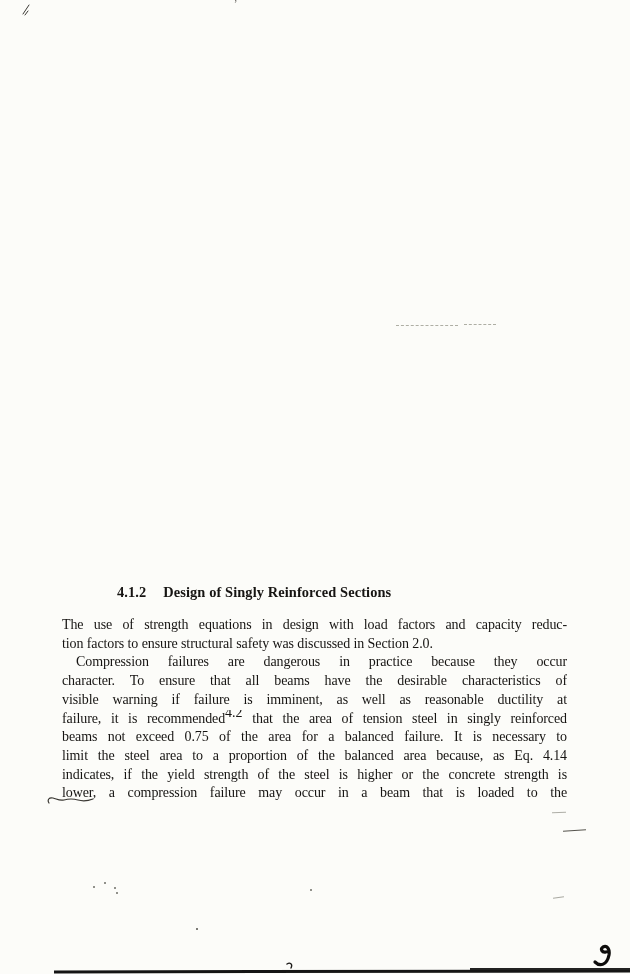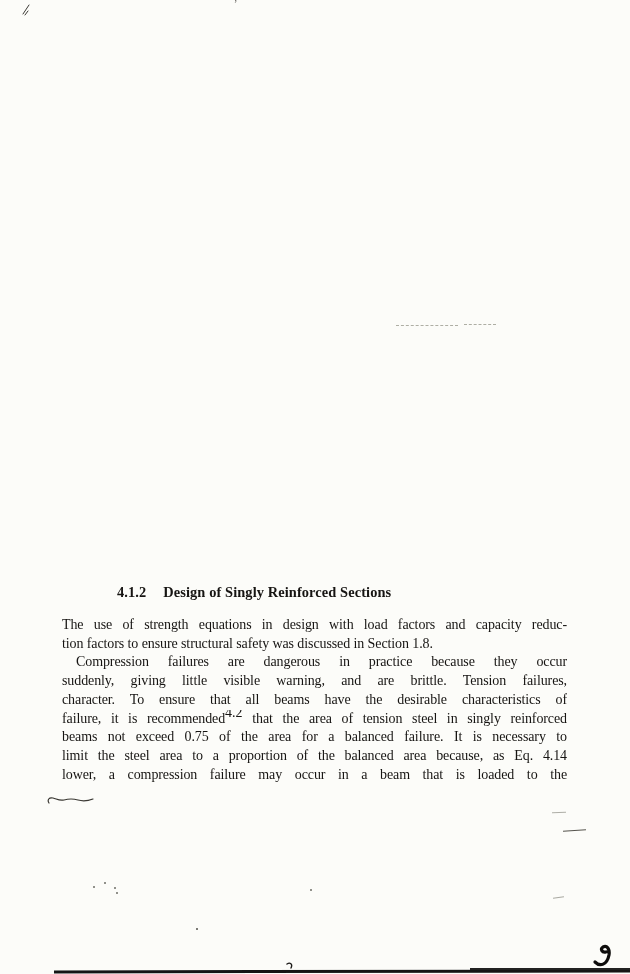--- a/index.html
+++ b/index.html
@@ -61,30 +61,31 @@
 <body>
 
 <div class="page">
 
   <div class="heading">
     <span class="h-num">4.1.2</span><span class="h-title">Design of Singly Reinforced Sections</span>
   </div>
 
   <div class="textblock">
     <div class="line jl">The use of strength equations in design with load factors and capacity reduc-</div>
-    <div class="line ll">tion factors to ensure structural safety was discussed in Section 1.8.</div>
+    <div class="line ll">tion factors to ensure structural safety was discussed in Section 2.0.</div>
 
     <div class="line jl indent">Compression failures are dangerous in practice because they occur</div>
-    <div class="line jl">suddenly, giving little visible warning, and are brittle. Tension failures,</div>
     <div class="line jl">character. To ensure that all beams have the desirable characteristics of</div>
+    <div class="line jl">visible warning if failure is imminent, as well as reasonable ductility at</div>
 
     <div class="line jl"><span>failure, it is recommended</span><sup class="ref">4.2</sup><span> that the area of tension steel in singly reinforced</span></div>
 
     <div class="line jl">beams not exceed 0.75 of the area for a balanced failure. It is necessary to</div>
     <div class="line jl">limit the steel area to a proportion of the balanced area because, as Eq. 4.14</div>
+    <div class="line jl">indicates, if the yield strength of the steel is higher or the concrete strength is</div>
     <div class="line jl">lower, a compression failure may occur in a beam that is loaded to the</div>
   </div>
 
   <svg class="artifact" style="left:21px; top:3px;" width="16" height="14" viewBox="0 0 16 14">
     <path d="M2,11 L8,2 M4,12 L7,8" stroke="#3c3a36" stroke-width="1" fill="none" stroke-linecap="round"></path>
   </svg>
 
   <div class="artifact" style="left:234px; top:-2px; font-size:10px; color:#4a4843;">’</div>
 
   <div class="artifact dashed-seg" style="left:396px; top:325px; width:62px;"></div>

